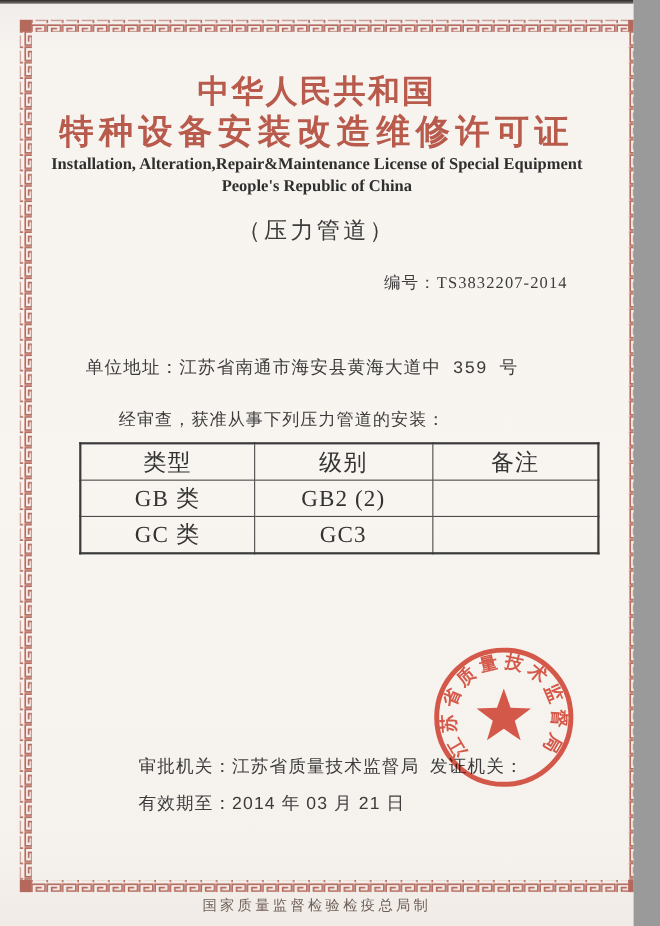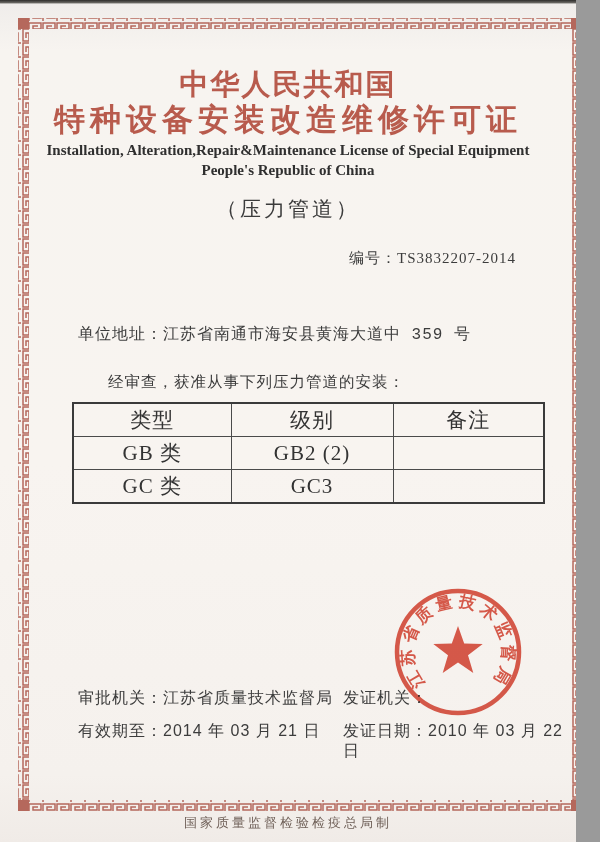--- a/index.html
+++ b/index.html
@@ -41,21 +41,21 @@
     border-collapse:collapse;table-layout:fixed;
     font-size:21px;color:#333;
   }
   table.scope th,table.scope td{
     border:1px solid #4a4a4a;height:32px;text-align:center;
     font-weight:normal;padding:0;letter-spacing:1px;
   }
   table.scope{border:2px solid #3a3a3a;}
   table.scope th{font-weight:normal;}
   .col-type{width:158px;}.col-level{width:162px;}.col-note{width:151px;}
-  .footer-field{font-size:16px;letter-spacing:1px;color:#3c3c3c;z-index:4;}
+  .footer-field{font-size:16px;letter-spacing:1px;color:#3c3c3c;z-index:4;margin-left:48px;}
   .ff-r1{top:688px;}
   .ff-r2{top:721px;}
   .ff-left{left:78px;}
   .ff-right{left:343px;}
   .num-val{font-family:"Liberation Sans","DejaVu Sans",sans-serif;font-size:16px;}
   .bottom-note{top:815px;font-size:13px;letter-spacing:3px;color:#6e5f57;}
 </style>
 </head>
 <body>
 
@@ -127,23 +127,20 @@
 
   <div class="abs footer-field ff-r1 ff-left">
     <span>审批机关：</span><span>江苏省质量技术监督局</span>
   </div>
   <div class="abs footer-field ff-r1 ff-right">
     <span>发证机关：</span><span></span>
   </div>
   <div class="abs footer-field ff-r2 ff-left">
     <span>有效期至：</span><span class="num-val">2014 年 03 月 21 日</span>
   </div>
-  <div class="abs footer-field ff-r2 ff-right">
-    <span>发证日期：</span><span class="num-val">2010 年 03 月 22 日</span>
-  </div>
 
   <svg class="stamp-svg" width="600" height="842" viewBox="0 0 600 842">
     <defs>
       <path id="sealArc" d="M421.1 677.8 A45 45 0 1 1 494.9 677.8" fill="none"></path>
     </defs>
     <circle cx="458" cy="652" r="61" fill="none" stroke="#d94b3a" stroke-width="4.5"></circle>
     <polygon fill="#d94b3a" points="458,626 464.2,643.5 482.7,644 468,655.2 473.3,673 458,662.5 442.7,673 448,655.2 433.3,644 451.8,643.5"></polygon>
     <text font-size="16.5" fill="#d94b3a" letter-spacing="4.5" font-family="Liberation Serif, DejaVu Serif, serif" font-weight="bold">
       <textPath href="#sealArc" startOffset="50%" text-anchor="middle">江苏省质量技术监督局</textPath>
     </text>

